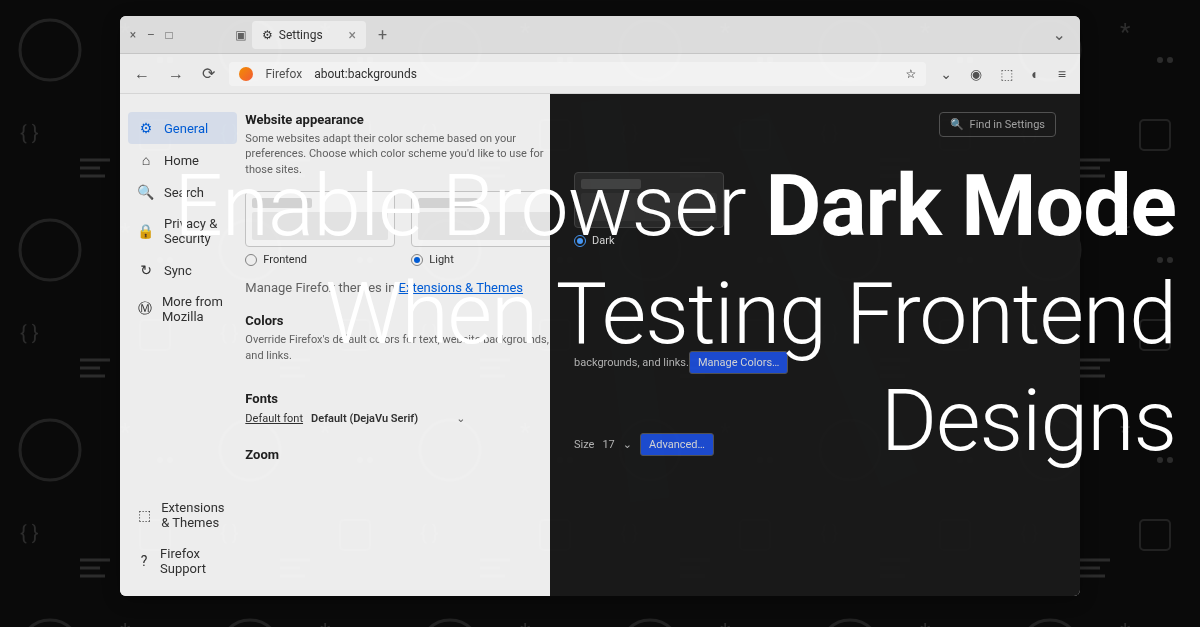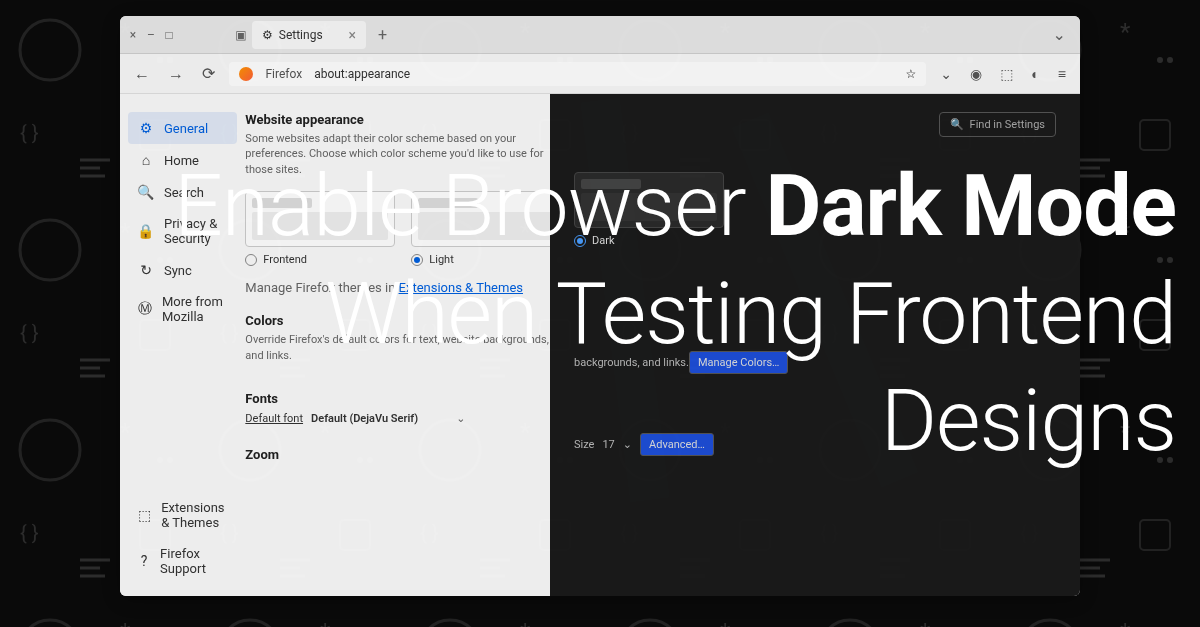--- a/index.html
+++ b/index.html
@@ -115,21 +115,21 @@
     <span class="chev">⌄</span>
   </div>
 
   <div class="toolbar">
     <span class="nav-btn">←</span>
     <span class="nav-btn">→</span>
     <span class="nav-btn">⟳</span>
     <div class="addrbar">
       <span class="ff-icon"></span>
       <span class="addr-label">Firefox</span>
-      <span class="addr-url">about:appearance</span>
+      <span class="addr-url">about:backgrounds</span>
       <span class="addr-flex"></span>
       <span>☆</span>
     </div>
     <span class="tb-icon">⌄</span>
     <span class="tb-icon">◉</span>
     <span class="tb-icon">⬚</span>
     <span class="tb-icon">◐</span>
     <span class="tb-icon">≡</span>
   </div>
 

